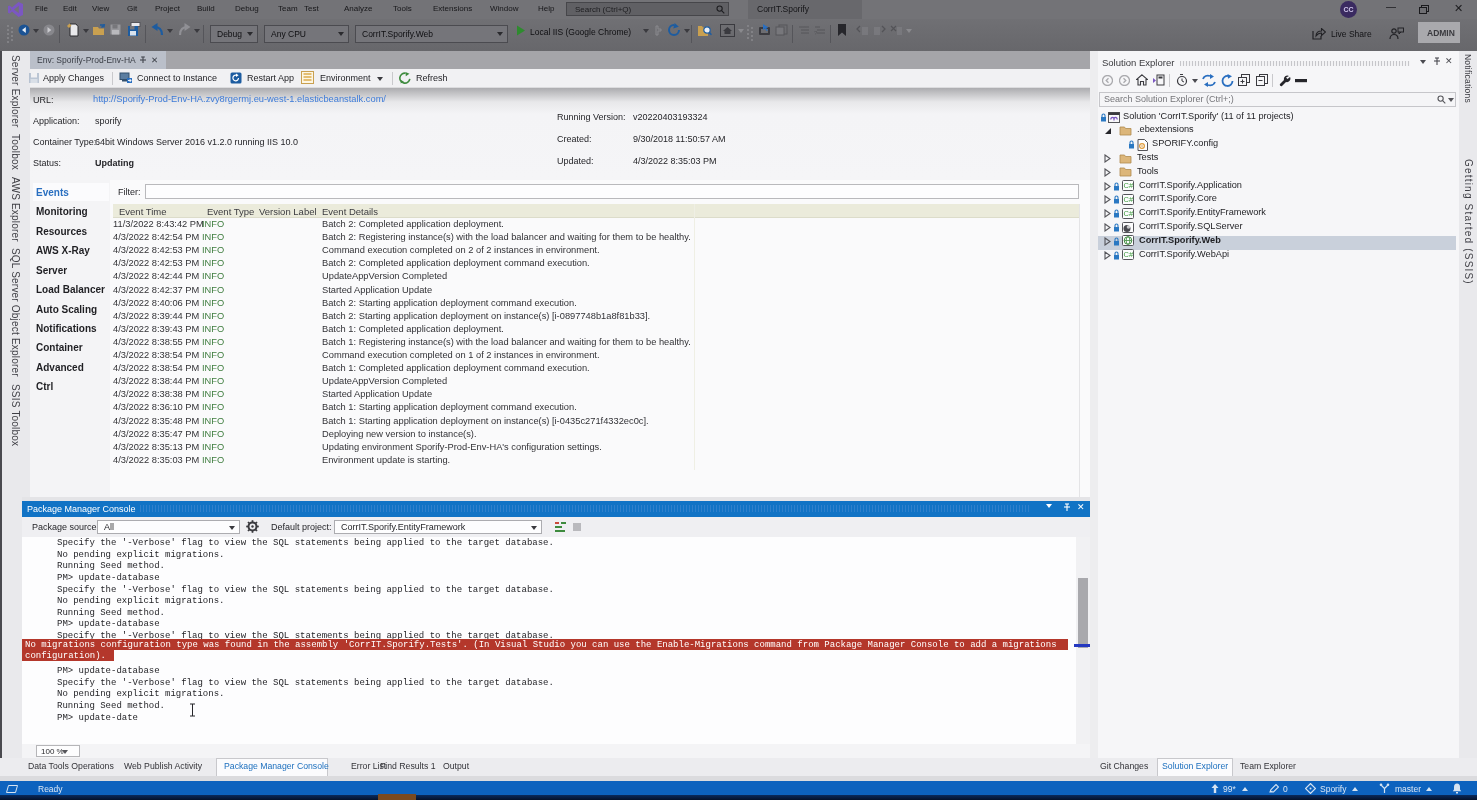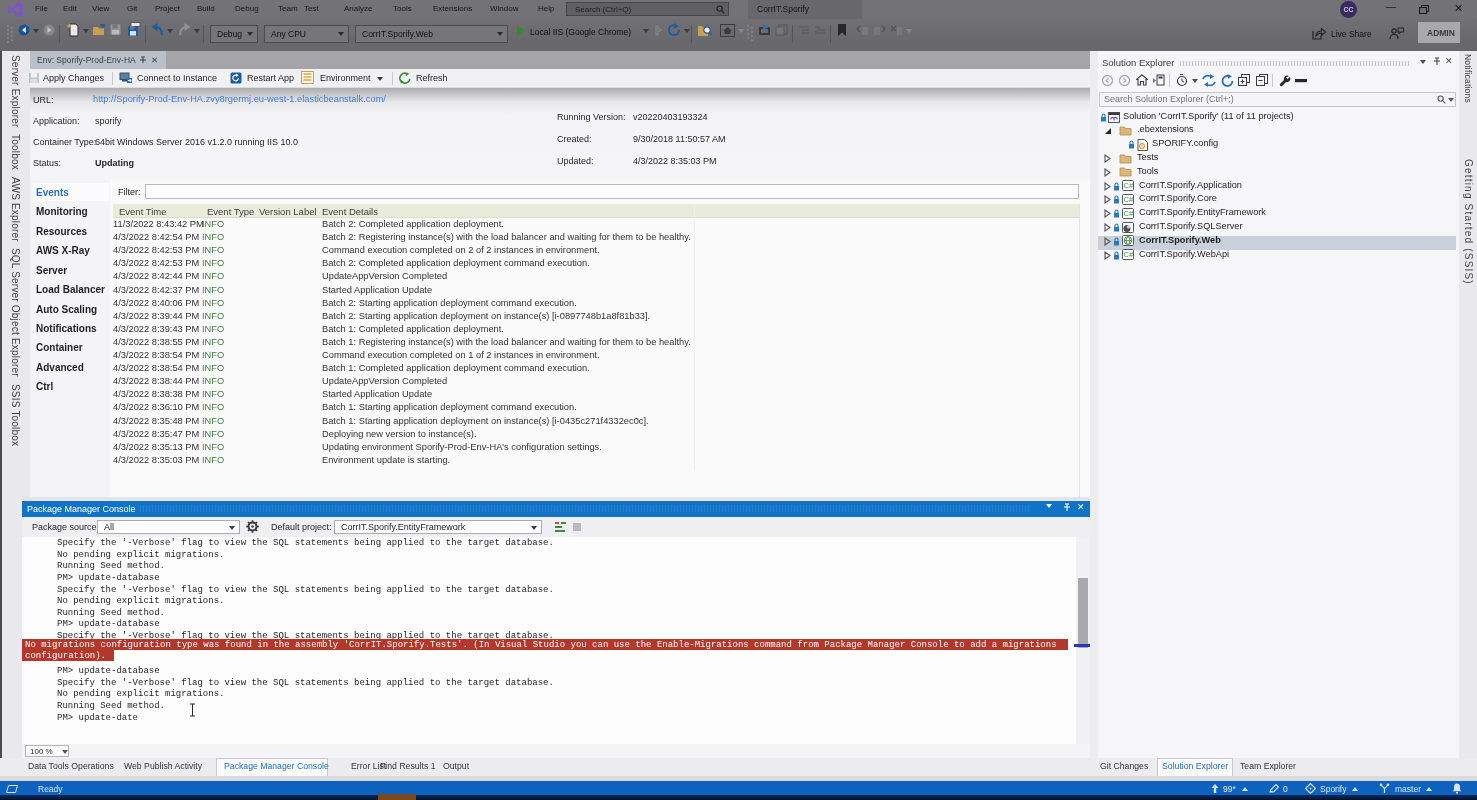--- a/index.html
+++ b/index.html
@@ -59,21 +59,21 @@
 #pmc-title .t{position:absolute;left:5px;top:3px;font-size:9px;color:#fff;}
 #pmc-tbar{left:22px;top:517px;width:1068px;height:20px;background:#EFEFF2;}
 #pmc-con{left:22px;top:537px;width:1068px;height:207px;background:#FDFDFE;}
 .cline{position:absolute;left:25px;font-family:"Liberation Mono",monospace;font-size:9px;color:#1f1f23;white-space:pre;margin-left:32px;}
 .rline{position:absolute;left:0;height:11px;background:#B4372B;}
 .rline span{position:absolute;left:3px;top:1px;font-family:"Liberation Mono",monospace;font-size:9px;color:#fff;white-space:pre;}
 #pmc-scroll{left:1076px;top:537px;width:14px;height:207px;background:#F1F1F3;}
 #pmc-thumb{left:1078px;top:578px;width:10px;height:70px;background:#A9A9AD;}
 #pmc-mark{left:1074px;top:643.5px;width:16px;height:3px;background:#2438C0;}
 #zoomrow{left:22px;top:744px;width:1068px;height:14px;background:#F4F4F6;}
-#zoombox{left:25px;top:745px;width:44px;height:12px;background:#FDFDFE;border:1px solid #B5B5B8;box-sizing:border-box;font-size:8px;color:#2a2a2e;padding:1px 0 0 4px;}
+#zoombox{left:36px;top:745px;width:44px;height:12px;background:#FDFDFE;border:1px solid #B5B5B8;box-sizing:border-box;font-size:8px;color:#2a2a2e;padding:1px 0 0 4px;}
 
 #btabs{left:0px;top:758px;width:1477px;height:18px;background:#ECECEF;}
 .btab{position:absolute;top:761px;font-size:8.7px;color:#333338;text-align:right;}
 #btabsel{left:216px;top:758px;width:112px;height:18px;background:#FBFBFD;border:1px solid #C8C8CC;border-bottom:0;box-sizing:border-box;}
 
 #separea{left:1098px;top:51px;width:361px;height:725px;background:#F6F6F8;}
 #se-search{left:1099px;top:92px;width:357px;height:15px;background:#F5F5F7;border:1px solid #C6C6CA;box-sizing:border-box;}
 .trow{position:absolute;left:1098px;width:358px;height:13.8px;font-size:9.2px;color:#1e1e22;white-space:nowrap;}
 #se-btabs{position:absolute;left:1098px;top:758px;width:361px;height:18px;background:#ECECEF;}
 

